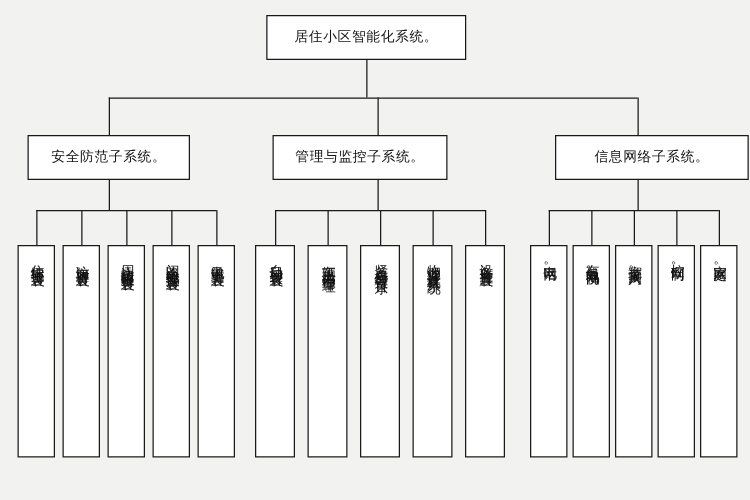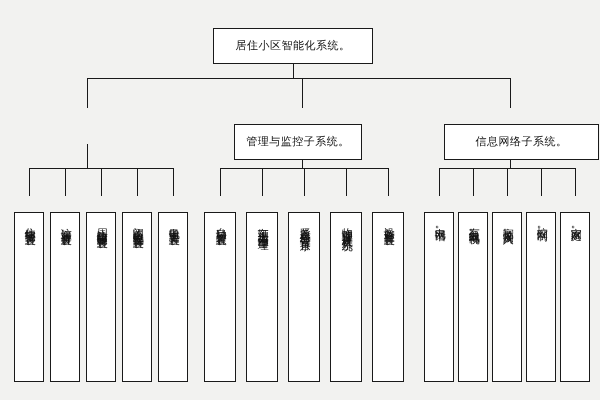--- a/index.html
+++ b/index.html
@@ -22,21 +22,20 @@
     position: absolute;
     border: 1px solid #1a1a1a;
     background: #ffffff;
     box-sizing: border-box;
     display: flex;
     align-items: center;
     justify-content: center;
     text-align: center;
     color: #111111;
     line-height: 1.12;
-    margin-top: 16px;
   }
   .node.horiz {
     font-size: 11px;
     letter-spacing: 0.5px;
     padding: 2px 4px;
   }
   .node.vert {
     writing-mode: vertical-rl;
     text-orientation: upright;
     font-size: 11px;
@@ -75,26 +74,27 @@
     <div class="line v" style="left: 346px; top: 168px; height: 28px;"></div>
     <div class="line v" style="left: 388px; top: 168px; height: 28px;"></div>
     <div class="line v" style="left: 510px; top: 144px; height: 24px;"></div>
     <div class="line h" style="left: 439px; top: 168px; width: 136px;"></div>
     <div class="line v" style="left: 439px; top: 168px; height: 28px;"></div>
     <div class="line v" style="left: 473px; top: 168px; height: 28px;"></div>
     <div class="line v" style="left: 507px; top: 168px; height: 28px;"></div>
     <div class="line v" style="left: 541px; top: 168px; height: 28px;"></div>
     <div class="line v" style="left: 575px; top: 168px; height: 28px;"></div>
     <div class="node horiz" style="left: 213px; top: 12px; width: 160px; height: 36px;">居住小区智能化系统。</div>
+    <div class="node horiz" style="left: 22px; top: 108px; width: 130px; height: 36px;">安全防范子系统。</div>
     <div class="node vert" style="left: 14px; top: 196px; width: 30px; height: 170px;">住宅报警装置。</div>
     <div class="node vert" style="left: 50px; top: 196px; width: 30px; height: 170px;">访客对讲装置。</div>
     <div class="node vert" style="left: 86px; top: 196px; width: 30px; height: 170px;">周边防越报警装置。</div>
     <div class="node vert" style="left: 122px; top: 196px; width: 30px; height: 170px;">闭路电视监控装置。</div>
     <div class="node vert" style="left: 158px; top: 196px; width: 30px; height: 170px;">电子巡更装置。</div>
-    <div class="node horiz" style="left: 234px; top: 108px; width: 128px; height: 36px;">管理与监控子系统。</div>
+    <div class="node horiz" style="left: 218px; top: 108px; width: 140px; height: 36px;">管理与监控子系统。</div>
     <div class="node vert" style="left: 204px; top: 196px; width: 32px; height: 170px;">自动抄表装置。</div>
     <div class="node vert" style="left: 246px; top: 196px; width: 32px; height: 170px;">车辆出入与停车管理。</div>
     <div class="node vert" style="left: 288px; top: 196px; width: 32px; height: 170px;">紧急广播与背景音乐。</div>
     <div class="node vert" style="left: 330px; top: 196px; width: 32px; height: 170px;">物业管理计算机系统。</div>
     <div class="node vert" style="left: 372px; top: 196px; width: 32px; height: 170px;">设备监控装置。</div>
     <div class="node horiz" style="left: 444px; top: 108px; width: 155px; height: 36px;">信息网络子系统。</div>
     <div class="node vert" style="left: 424px; top: 196px; width: 30px; height: 170px;">电话网。</div>
     <div class="node vert" style="left: 458px; top: 196px; width: 30px; height: 170px;">有线电视网。</div>
     <div class="node vert" style="left: 492px; top: 196px; width: 30px; height: 170px;">宽带接入网。</div>
     <div class="node vert" style="left: 526px; top: 196px; width: 30px; height: 170px;">控制网。</div>

